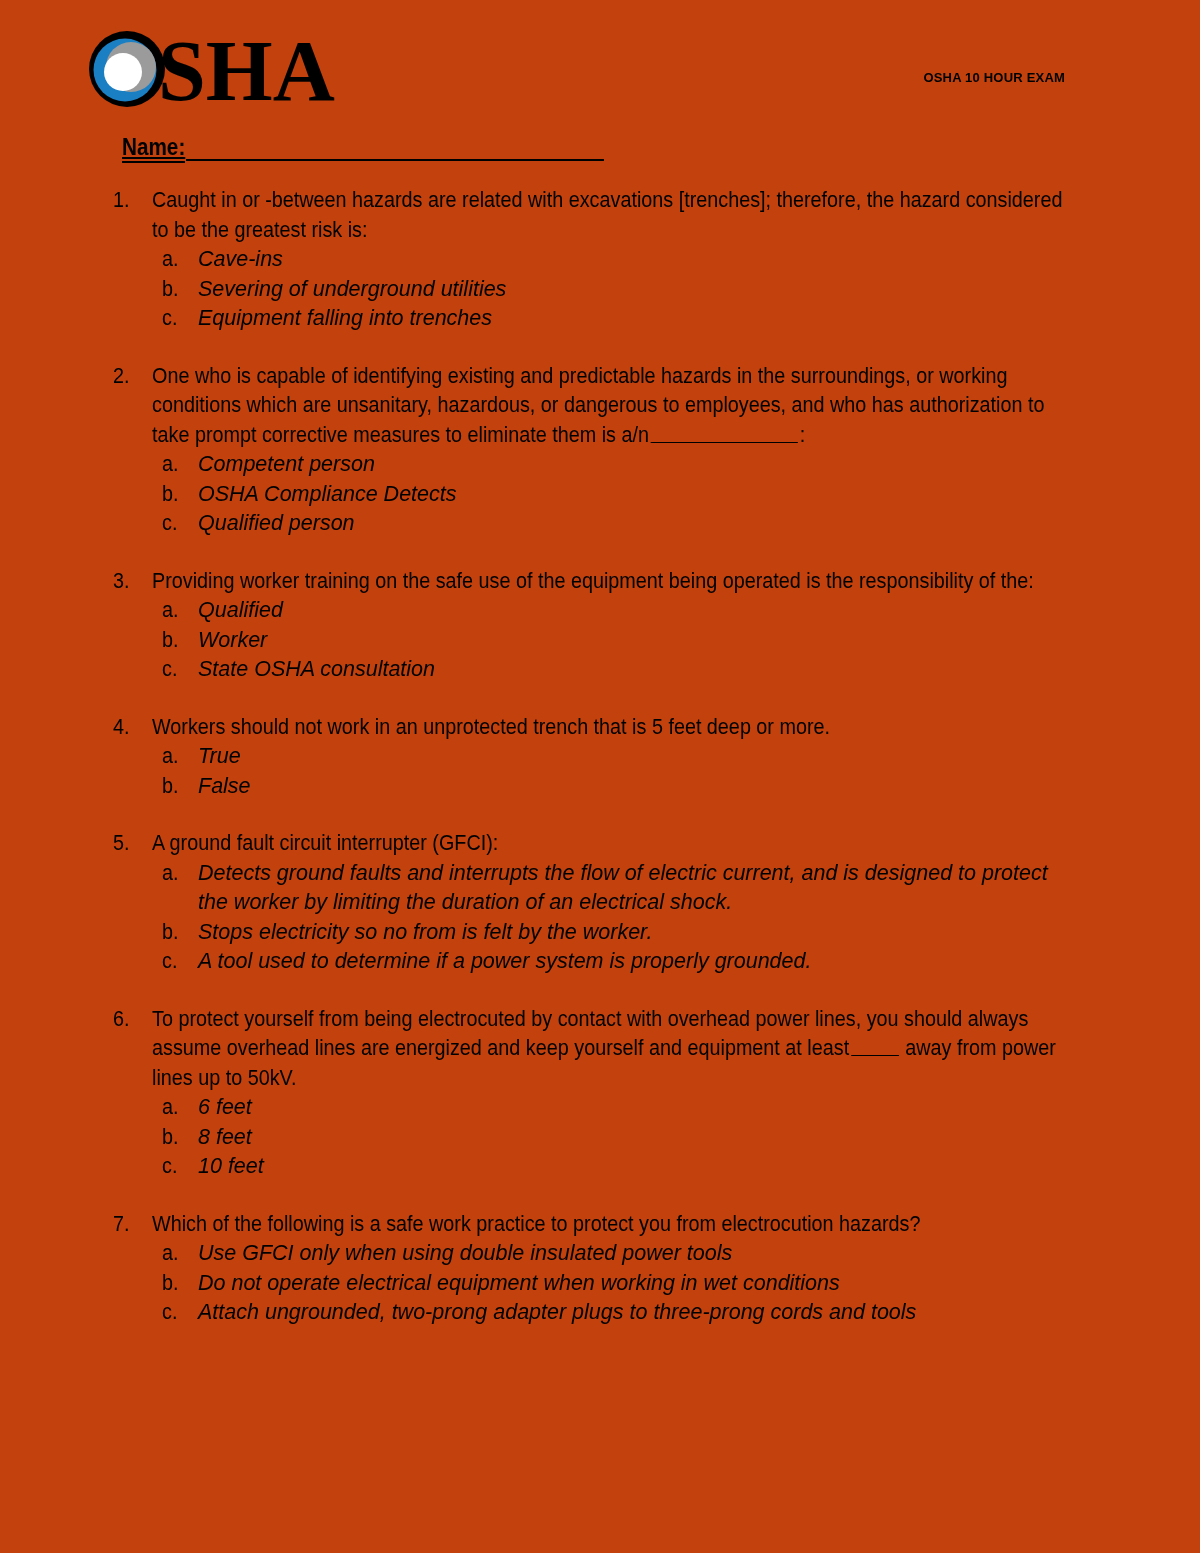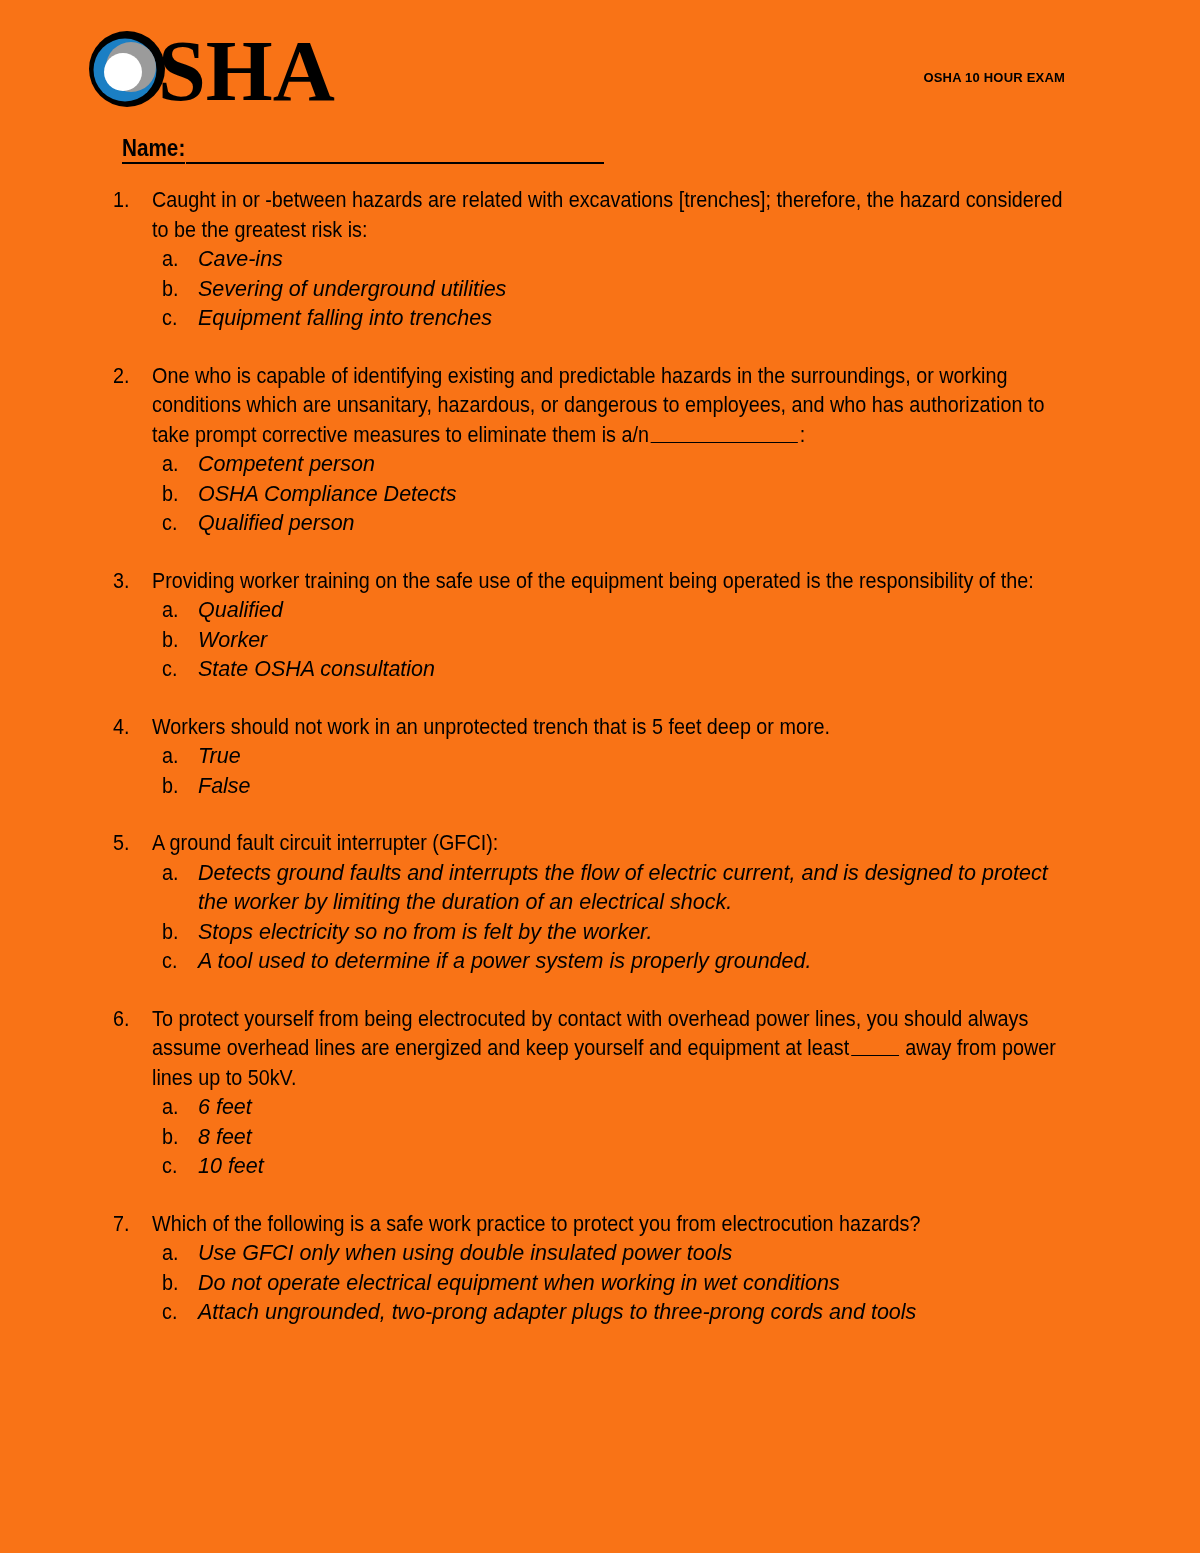--- a/index.html
+++ b/index.html
@@ -6,21 +6,21 @@
   html, body {
     margin: 0;
     padding: 0;
     background: #ffffff;
   }
 
   .page {
     position: relative;
     width: 1200px;
     height: 1553px;
-    background: #f97316;
+    background: #c2410c;
     overflow: hidden;
     font-family: "Liberation Sans", sans-serif;
     color: #000000;
   }
 
   
   .header {
     position: absolute;
     left: 0;
     top: 0;
@@ -54,22 +54,23 @@
     position: absolute;
     left: 0;
     top: 134px;
     width: 1200px;
     height: 40px;
   }
 
   .field {
     position: absolute;
     display: flex;
-    align-items: flex-end;
+    align-items: flex-start;
     height: 30px;
+    text-decoration: underline;
   }
 
   .field-name { left: 122px; top: 0; }
   .field-date { left: 626px; top: 0; }
 
   .field-label {
     font-size: 23px;
     font-weight: 600;
     transform: scaleX(0.90);
     transform-origin: left bottom;

